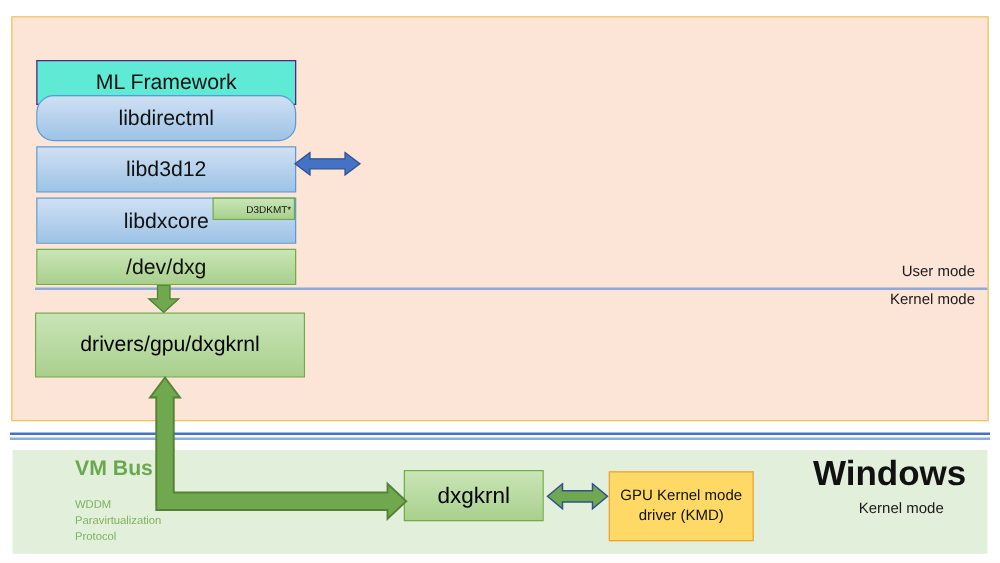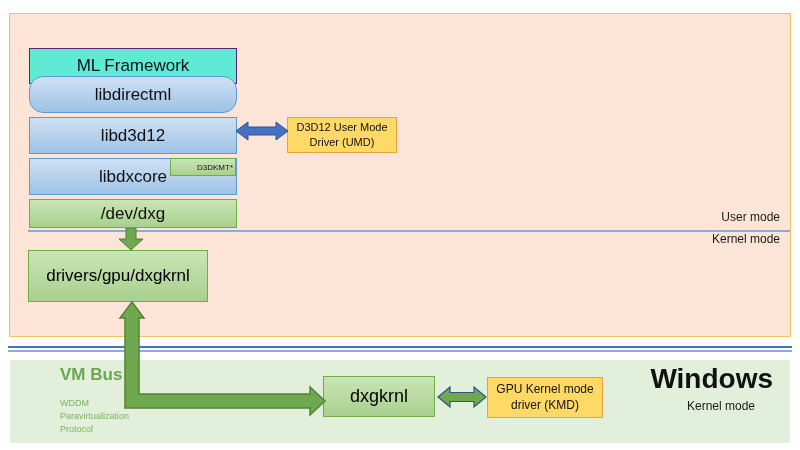--- a/index.html
+++ b/index.html
@@ -28,36 +28,36 @@
   .dkmt{left:170px;top:158px;width:66px;height:18px;font-size:8px;color:#111;padding-left:24px;}
   .ddxg{top:199px;height:29px;}
 
   .umdbox{left:287px;top:117px;width:110px;height:36px;font-size:11px;line-height:1.35;padding:2px 6px;}
 
   .mode-divider{left:28px;top:230px;width:762px;height:2px;background:#8EAADB;}
   .usermode-label{right:20px;top:210px;font-size:12px;color:#1a1a1a;}
   .kernelmode-label{right:20px;top:232px;font-size:12px;color:#1a1a1a;}
 
   .orange-kernel{left:28px;top:250px;width:755px;height:83px;background:#C45911;color:#111;font-size:21px;}
-  .drivers{left:28px;top:250px;width:180px;height:52px;font-size:17px;z-index:3;justify-content:center;}
+  .drivers{left:28px;top:250px;width:216px;height:52px;font-size:17px;z-index:3;justify-content:center;}
 
   
   .sep-line1{left:8px;top:346px;width:784px;height:2px;background:#4472C4;}
   .sep-line2{left:8px;top:350px;width:784px;height:2px;background:#8FAADC;}
 
   
   .win-panel{left:10px;top:360px;width:780px;height:83px;background:#E2EFDA;}
   .win-title{right:27px;top:363px;font-size:28px;font-weight:bold;color:#111;}
   .win-kernelmode{right:45px;top:399px;font-size:12px;color:#1a1a1a;}
 
   .vmbus-title{left:60px;top:365px;font-size:17px;font-weight:bold;color:#6AA84F;}
   .vmbus-lines{left:60px;top:397px;font-size:9px;line-height:13px;color:#7CB35E;}
 
   .dxgkrnl{left:323px;top:376px;width:112px;height:41px;font-size:18px;z-index:3;}
-  .kmdbox{left:487px;top:377px;width:116px;height:41px;font-size:12px;line-height:1.3;padding:2px 6px;}
+  .kmdbox{left:487px;top:377px;width:116px;height:56px;font-size:12px;line-height:1.3;padding:2px 6px;}
 
   .arrow-svg{position:absolute;z-index:4;}
 </style>
 </head>
 <body>
 
 <div id="canvas">
 
   <div class="abs linux-panel"></div>
 
@@ -73,23 +73,20 @@
   <div class="abs center stackbox bluebox ldxc">
     <span>libdxcore</span>
   </div>
   <div class="abs center greenbox dkmt">
     <span>D3DKMT*</span>
   </div>
   <div class="abs center stackbox greenbox ddxg">
     <span>/dev/dxg</span>
   </div>
 
-  <div class="abs center yellowbox umdbox">
-    <span>D3D12 User Mode Driver (UMD)</span>
-  </div>
   <svg class="arrow-svg" style="left:235px;top:121px;" width="54" height="20" viewBox="0 0 54 20">
     <polygon points="1,10 13,1 13,6 41,6 41,1 53,10 41,19 41,14 13,14 13,19" fill="#4472C4" stroke="#2F528F" stroke-width="1"></polygon>
   </svg>
 
   <div class="abs mode-divider"></div>
   <div class="abs usermode-label">User mode</div>
   <div class="abs kernelmode-label">Kernel mode</div>
 
   <div class="abs center greenbox drivers">
     <span>drivers/gpu/dxgkrnl</span>

